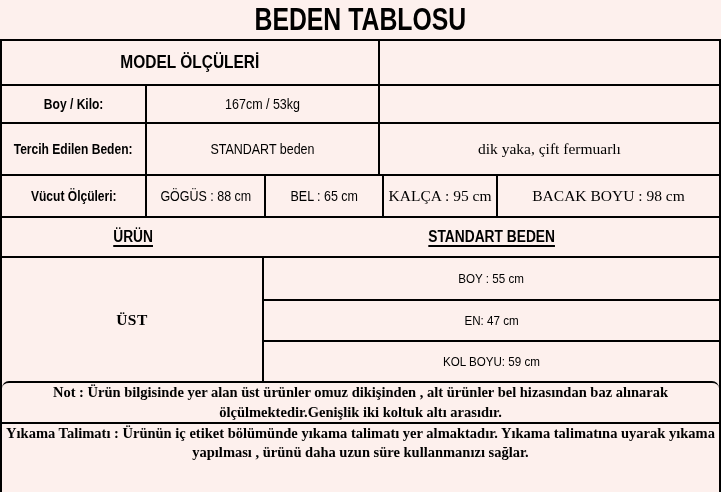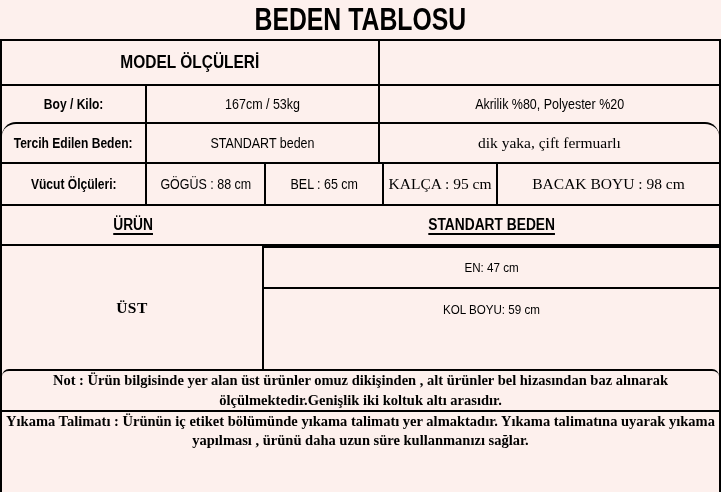--- a/index.html
+++ b/index.html
@@ -35,21 +35,21 @@
   #tablewrap {
     box-sizing:border-box;
     position:absolute; left:0; right:0; top:39px; bottom:0;
     border-left:2px solid #000; border-right:2px solid #000; border-top:2px solid #000;
   }
   .bt { border-top:2px solid #000; }
   .br { border-right:2px solid #000; }
 
   .h-head   { height:43px; }
   .h-row1   { height:38px; }
-  .h-row2   { height:40px;border-radius:14px; }
+  .h-row2   { height:52px; }
   .h-row3   { height:42px; }
   .h-sect   { height:44px; }
   .h-head2  { height:40px; }
   .h-prod   { height:125px; }
   .h-note   { height:41px;border-radius:7px; }
   .h-wash   { height:40px; }
 
   .w-label  { width:145px; }
   .w-val1   { width:233px; }
   .w-g      { width:119px; }
@@ -101,23 +101,20 @@
       </div>
     </div>
 
     <div class="band h-row1 bt">
       <div class="cell w-label br sans-b">
         <span class="cond">Boy / Kilo:</span>
       </div>
       <div class="cell w-val1 br sans-r">
         <span class="cond">167cm / 53kg</span>
       </div>
-      <div class="cell flex1 sans-r">
-        <span class="cond">Akrilik %80, Polyester %20</span>
-      </div>
     </div>
 
     <div class="band h-row2 bt">
       <div class="cell w-label br sans-b">
         <span class="cond">Tercih Edilen Beden:</span>
       </div>
       <div class="cell w-val1 br sans-r">
         <span class="cond">STANDART beden</span>
       </div>
       <div class="cell flex1 serif-r">
@@ -151,20 +148,23 @@
       <div class="cell flex1">
         <span class="cond uhead">STANDART BEDEN</span>
       </div>
     </div>
 
     <div class="band h-prod bt">
       <div class="cell w-urun br">
         <span class="ust">ÜST</span>
       </div>
       <div class="prod-right flex1">
+        <div class="mrow mr1 sans-sm">
+          <span class="cond">BOY : 55 cm</span>
+        </div>
         <div class="mrow mr2 sans-sm">
           <span class="cond">EN: 47 cm</span>
         </div>
         <div class="mrow mr3 sans-sm">
           <span class="cond">KOL BOYU: 59 cm</span>
         </div>
       </div>
     </div>
 
     <div class="band h-note bt">

